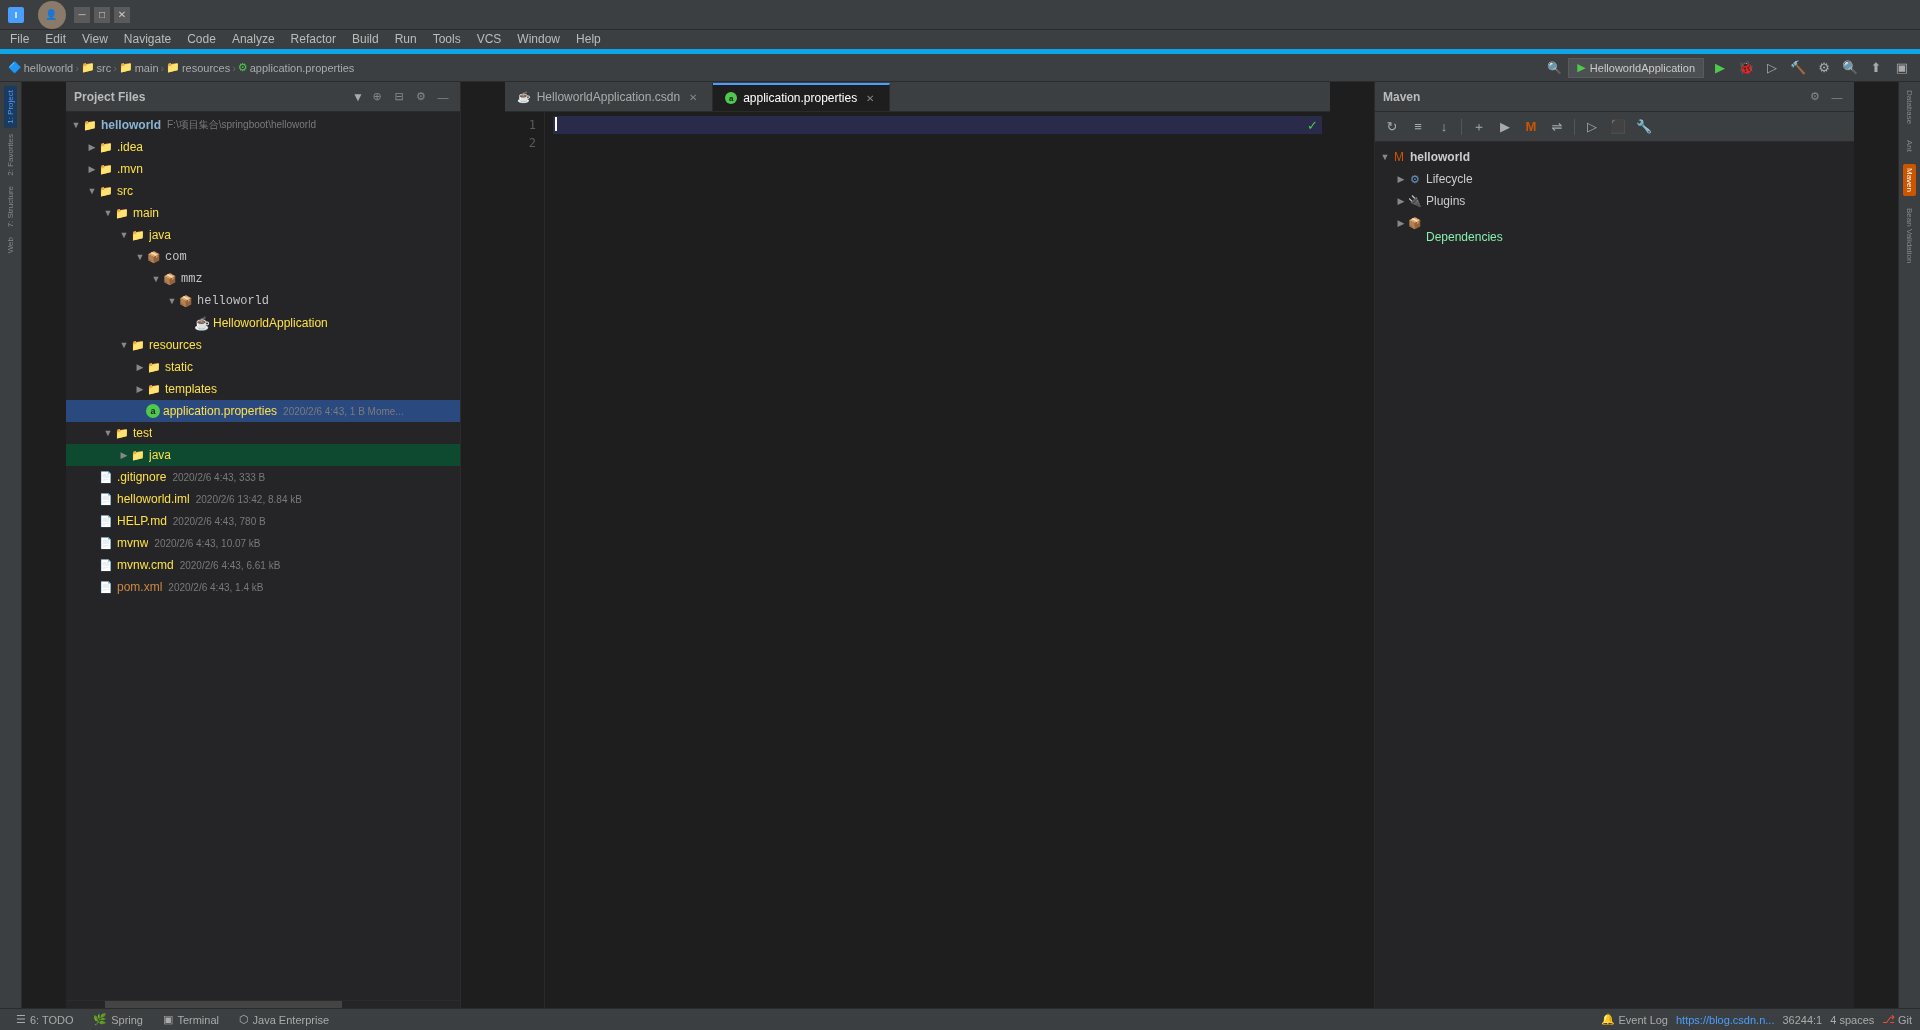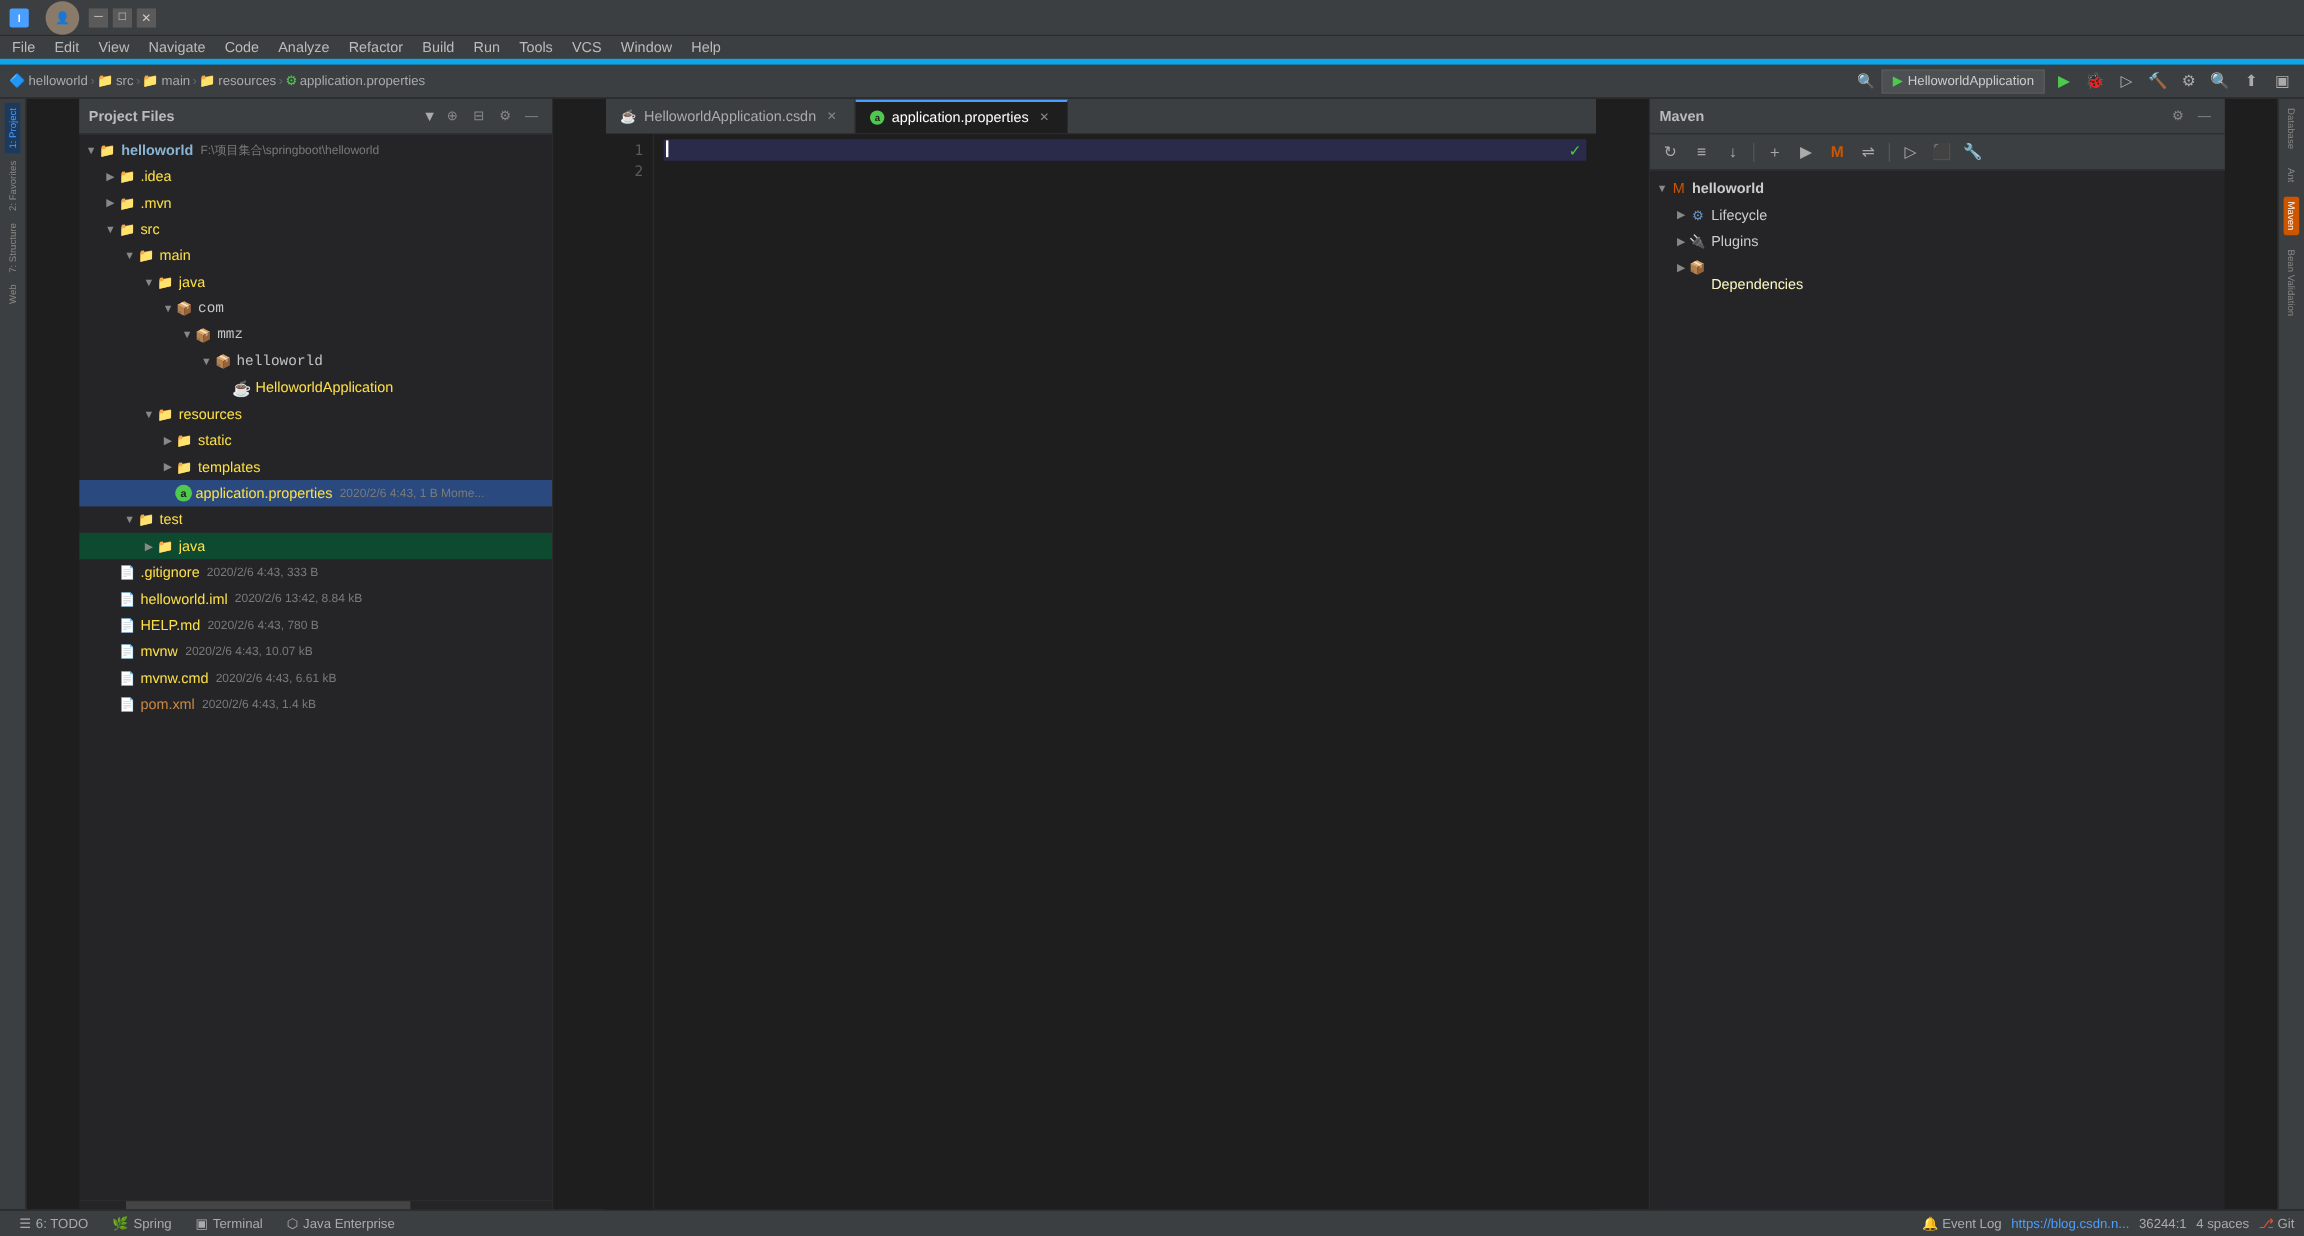--- a/index.html
+++ b/index.html
@@ -820,21 +820,21 @@
         <div class="tree-indent"></div>
         <div class="tree-arrow">▶</div>
         <div class="tree-icon" style="color:#6994c4; font-size:11px;">🔌</div>
         <span style="font-size:12px; color:#ccc;">Plugins</span>
       </div>
 
       <div class="maven-item">
         <div class="tree-indent"></div>
         <div class="tree-arrow">▶</div>
         <div class="tree-icon" style="color:#cc5500; font-size:11px;">📦</div>
-        <span style="font-size:12px; color:#fef9c3;margin-top:28px;">Dependencies</span>
+        <span style="font-size:12px; color:#86efac;margin-top:28px;">Dependencies</span>
       </div>
 
     </div>
   </div>
 
   <div class="right-strip">
     <div class="right-strip-label">Database</div>
     <div class="right-strip-label">Ant</div>
     <div class="right-strip-label active">Maven</div>
     <div class="right-strip-label">Bean Validation</div>

